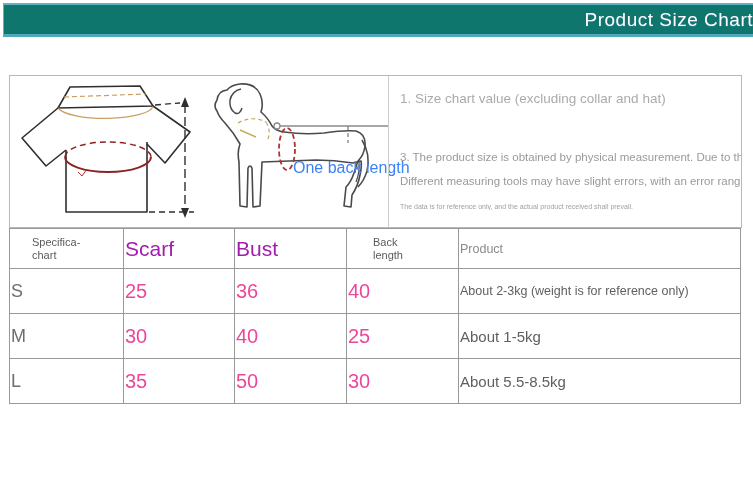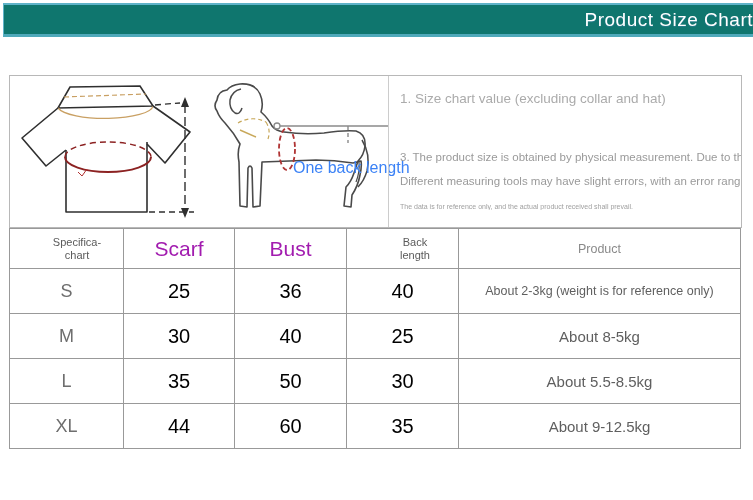--- a/index.html
+++ b/index.html
@@ -45,31 +45,31 @@
   .note-4{top:99px;font-size:11.5px;color:#9a9a9a;}
   .note-5{top:127px;font-size:7px;color:#a0a0a0;}
   
   .size-table{
     position:absolute;left:9px;top:228px;
     border-collapse:collapse;table-layout:fixed;width:731px;
     background:#fff;
   }
   .size-table th,.size-table td{
     border:1px solid #999999;
-    text-align:center;vertical-align:middle;
+    text-align:left;vertical-align:middle;
     font-weight:normal;overflow:hidden;
   }
   .size-table thead tr{height:40px;}
   .size-table tbody tr{height:45px;}
   .th-small{font-size:11px;color:#5a5a5a;text-align:left;padding-left:22px;line-height:13px;}
   .th-small span{display:block;}
   .th-big{font-size:21px;color:#a21caf;}
   .th-remarks{font-size:12.5px;color:#8a8a8a;}
   .cell-size{font-size:18px;color:#6e6e6e;}
-  .cell-num{font-size:20px;color:#000000;}
+  .cell-num{font-size:20px;color:#ec4899;}
   .cell-remark{font-size:15px;color:#5f5f5f;margin-left:27px;}
   .size-table tbody tr:first-child .cell-remark{font-size:12.5px;}
 </style>
 </head>
 <body>
 
 <div class="banner">
   <span class="banner-title">Product Size Chart</span>
 </div>
 
@@ -161,30 +161,23 @@
       <td class="cell-num">25</td>
       <td class="cell-num">36</td>
       <td class="cell-num">40</td>
       <td class="cell-remark">About 2-3kg (weight is for reference only)</td>
     </tr>
     <tr>
       <td class="cell-size">M</td>
       <td class="cell-num">30</td>
       <td class="cell-num">40</td>
       <td class="cell-num">25</td>
-      <td class="cell-remark">About 8-5kg</td>
+      <td class="cell-remark">About 1-5kg</td>
     </tr>
     <tr>
       <td class="cell-size">L</td>
       <td class="cell-num">35</td>
       <td class="cell-num">50</td>
       <td class="cell-num">30</td>
       <td class="cell-remark">About 5.5-8.5kg</td>
     </tr>
-    <tr>
-      <td class="cell-size">XL</td>
-      <td class="cell-num">44</td>
-      <td class="cell-num">60</td>
-      <td class="cell-num">35</td>
-      <td class="cell-remark">About 9-12.5kg</td>
-    </tr>
   </tbody>
 </table>
 
 </body></html>

